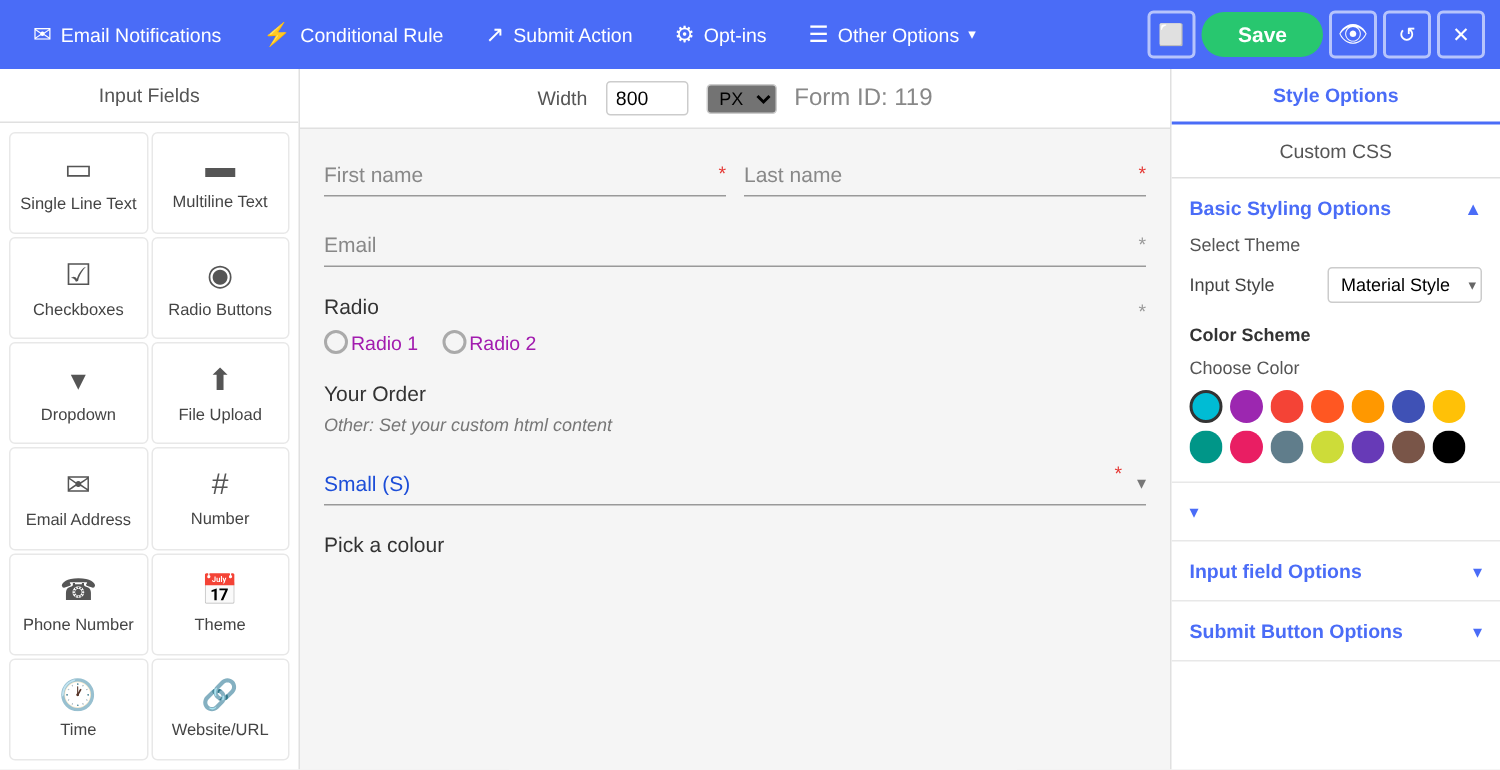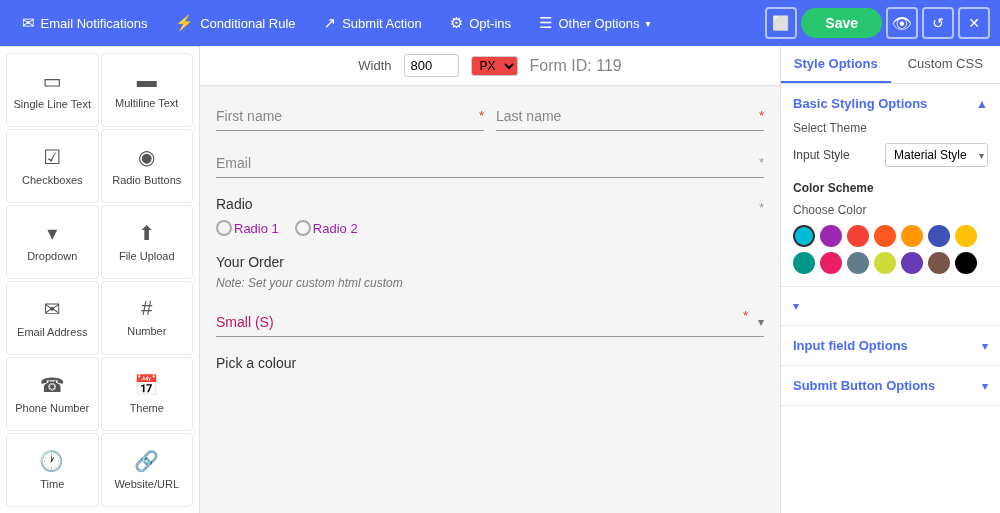--- a/index.html
+++ b/index.html
@@ -128,21 +128,21 @@
       border: 1px solid #ccc;
       border-radius: 3px;
       padding: 3px 6px;
       font-size: 13px;
     }
     .px-select {
       border: 1px solid #ccc;
       border-radius: 3px;
       padding: 1px 4px;
       font-size: 12px;
-      background: #ef4444;
+      background: #737373;
     }
     .form-id { font-size: 16px; color: #888; }
     .form-canvas {
       flex: 1;
       overflow-y: auto;
       padding: 16px;
     }
     .form-field-row {
       display: flex;
       gap: 12px;
@@ -189,37 +189,38 @@
     .select-field-label { font-size: 11px; color: #4a6cf7; margin-bottom: 2px; }
     .select-field {
       width: 100%;
       border: none;
       border-bottom: 1.5px solid #999;
       padding: 6px 0;
       font-size: 14px;
       background: transparent;
       appearance: none;
       outline: none;
-      color: #be185d;
+      color: #1d4ed8;
     }
     .select-arrow { position: absolute; right: 0; bottom: 8px; color: #777; font-size: 12px; pointer-events: none; }
     .color-picker-row { display: flex; align-items: center; gap: 8px; font-size: 14px; color: #333; }
 
     
     .right-sidebar {
       width: 220px;
       background: white;
       border-left: 1px solid #e0e0e0;
       overflow-y: auto;
       display: flex;
       flex-direction: column;
     }
     .right-tabs {
       display: flex;
       border-bottom: 1px solid #e0e0e0;
+      flex-direction: column;
     }
     .right-tab {
       flex: 1;
       text-align: center;
       padding: 10px 6px;
       font-size: 13px;
       cursor: pointer;
       color: #555;
     }
     .right-tab.active {
@@ -308,20 +309,21 @@
   <button class="save-btn">Save</button>
   <div class="nav-box-btn" style="font-size:16px;">👁</div>
   <div class="nav-box-btn">↺</div>
   <div class="nav-box-btn">✕</div>
 </nav>
 
 <div class="main-layout">
 
   <aside class="left-sidebar" style="position:relative;">
     <div class="sidebar-tabs">
+      <div class="sidebar-tab">Input Fields</div>
     </div>
     <div class="sidebar-grid" id="sidebar-grid">
     <div class="sidebar-item">
           <span class="sidebar-item-icon">▭</span>
           <span class="sidebar-item-label">Single Line Text</span>
         </div>
         <div class="sidebar-item">
           <span class="sidebar-item-icon">▬</span>
           <span class="sidebar-item-label">Multiline Text</span>
         </div>
@@ -412,21 +414,21 @@
                 <span>Radio 2</span>
               </label>
             </div>
           </div>
           <span class="field-required" style="position:absolute;right:0;top:4px;">*</span>
         </div>
       </div>
 
       <div class="html-section">
         <div class="html-title">Your Order</div>
-        <div class="html-note">Note: Set your custom html custom</div>
+        <div class="html-note">Other: Set your custom html content</div>
       </div>
 
       <div class="form-field-row">
         <div class="form-field">
           <div class="select-field-wrap">
             <select class="select-field">
               <option>Small (S)</option>
               <option>Medium (M)</option>
               <option>Large (L)</option>
             </select>

